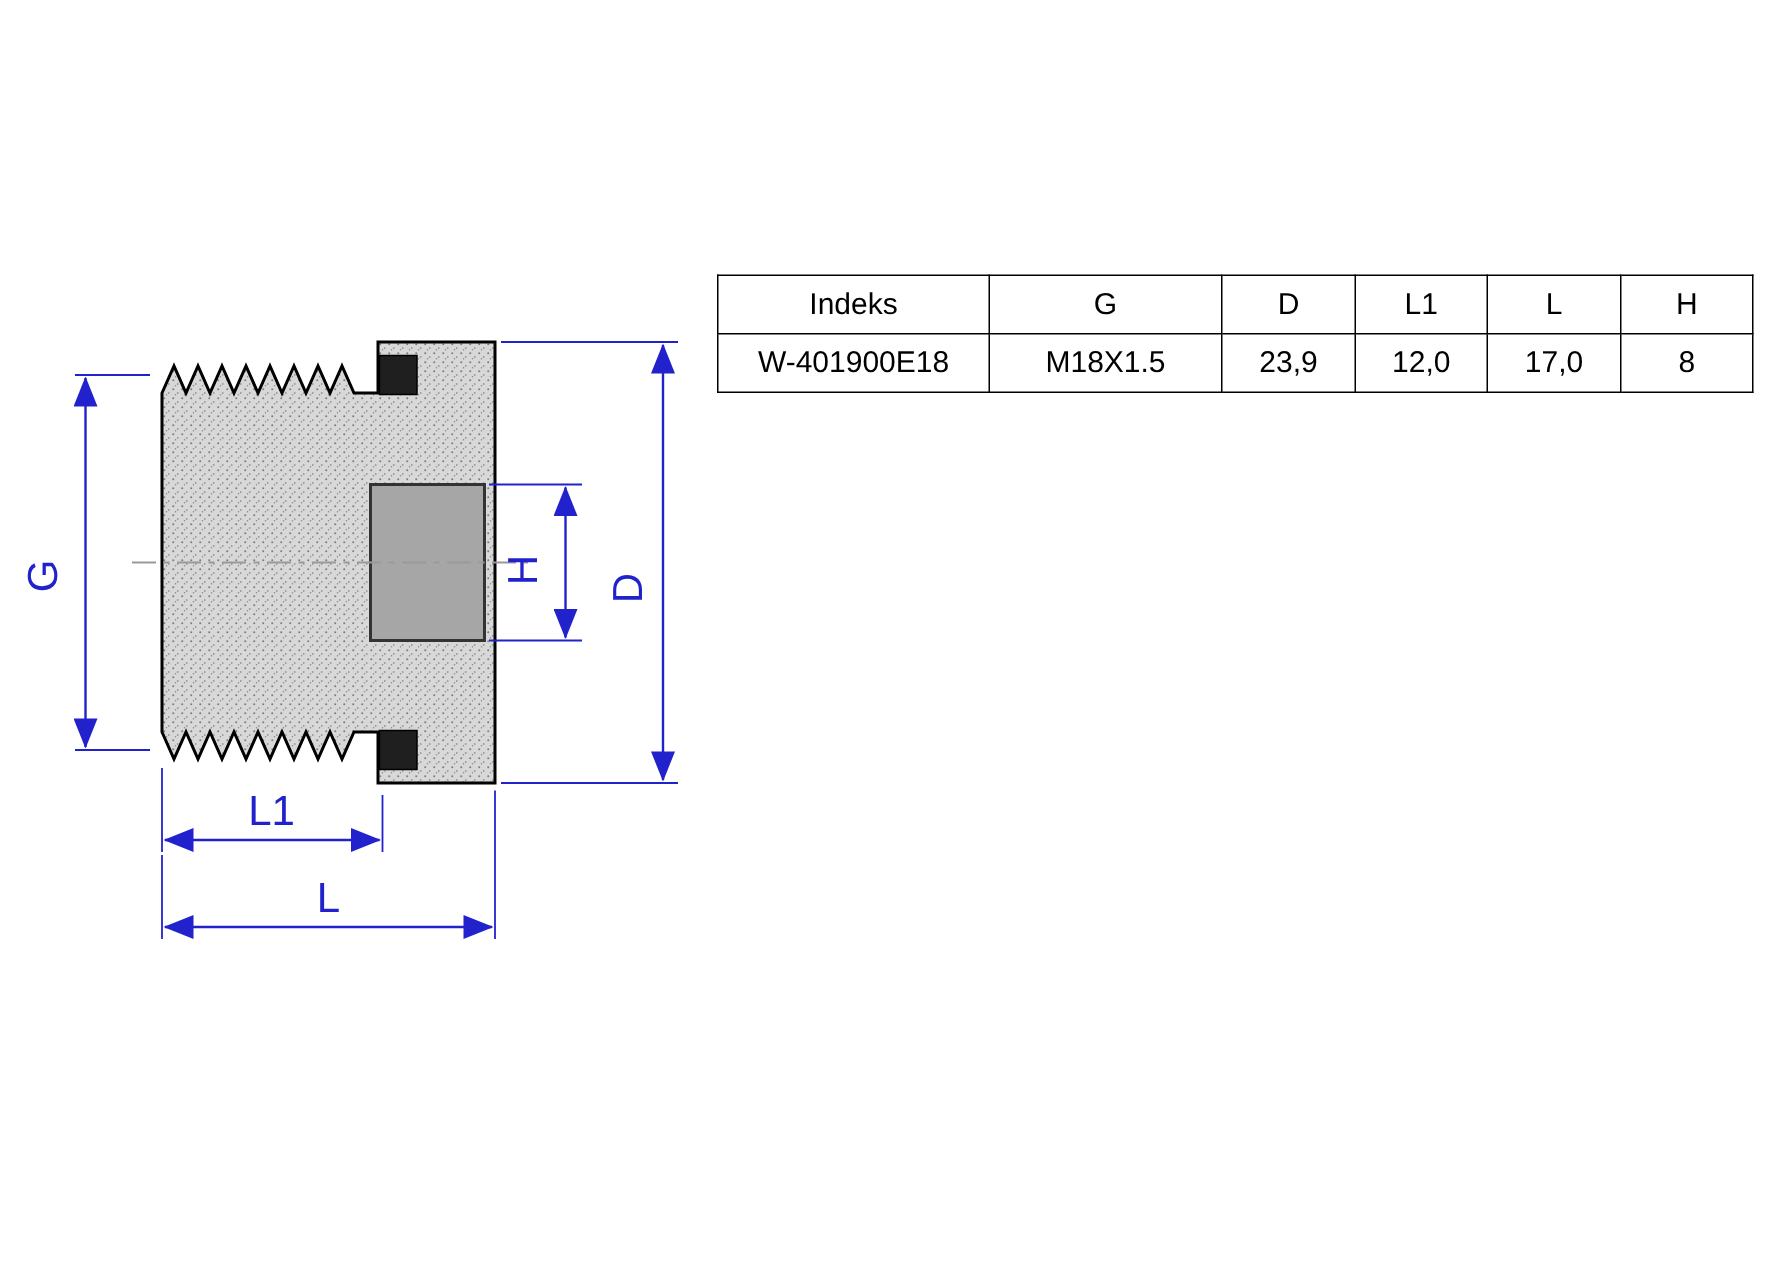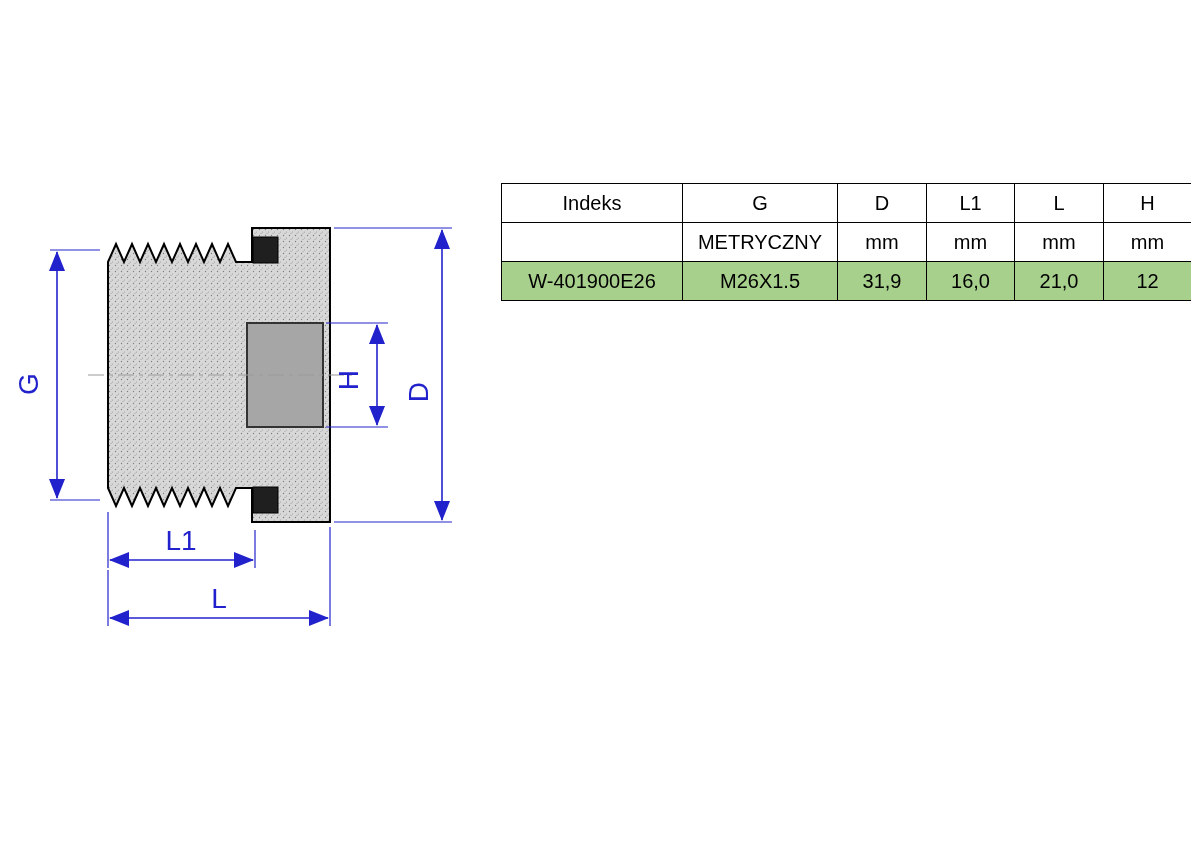--- a/index.html
+++ b/index.html
@@ -19,21 +19,20 @@
   }
   .drawing-svg {
     position: absolute;
     left: 0;
     top: 0;
   }
   .spec-table-wrap {
     position: absolute;
     left: 478px;
     top: 183px;
-    margin-left: 23px;
   }
   table.spec-table {
     border-collapse: collapse;
     table-layout: fixed;
     width: 690px;
     font-size: 20px;
     color: #000;
   }
   table.spec-table th,
   table.spec-table td {
@@ -130,35 +129,27 @@
       </colgroup>
       <thead>
         <tr>
           <th>Indeks</th>
           <th>G</th>
           <th>D</th>
           <th>L1</th>
           <th>L</th>
           <th>H</th>
         </tr>
-        <tr>
-          <th></th>
-          <th>METRYCZNY</th>
-          <th>mm</th>
-          <th>mm</th>
-          <th>mm</th>
-          <th>mm</th>
-        </tr>
       </thead>
       <tbody>
-          <tr class="highlight">
-            <td>W-401900E26</td>
-            <td>M26X1.5</td>
-            <td>31,9</td>
-            <td>16,0</td>
-            <td>21,0</td>
-            <td>12</td>
+          <tr>
+            <td>W-401900E18</td>
+            <td>M18X1.5</td>
+            <td>23,9</td>
+            <td>12,0</td>
+            <td>17,0</td>
+            <td>8</td>
           </tr>
         </tbody>
     </table>
   </div>
 
 </div>
 
 </body></html>

